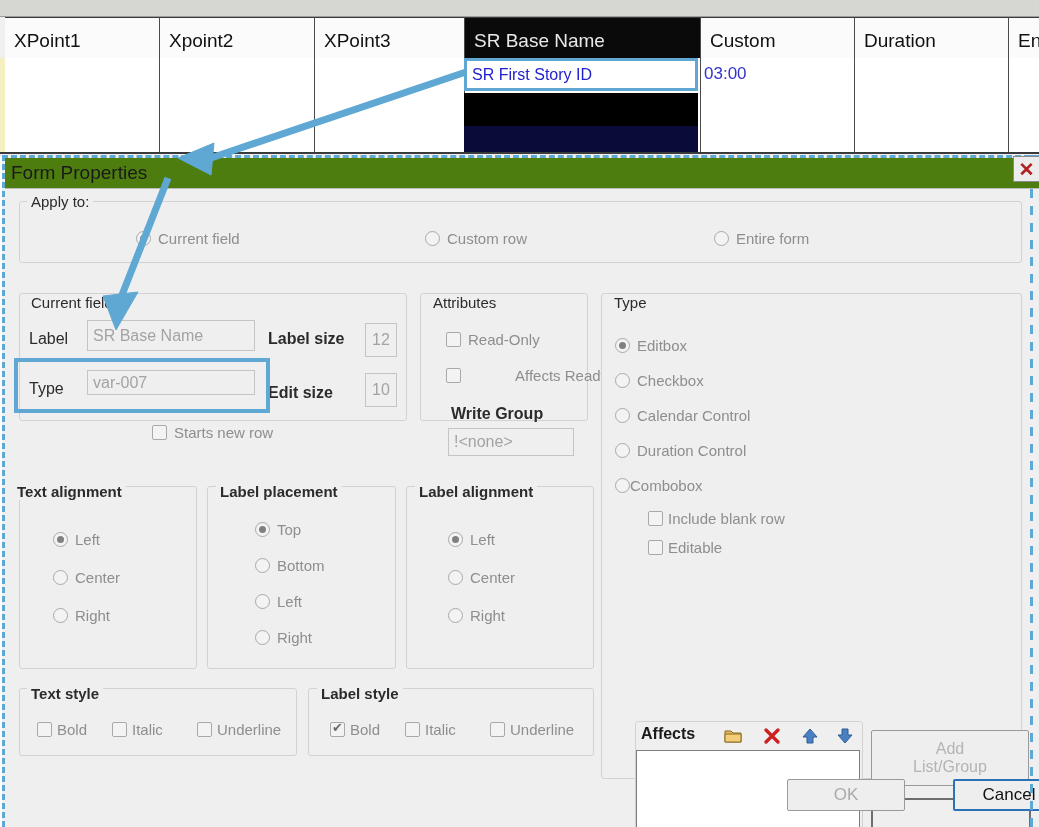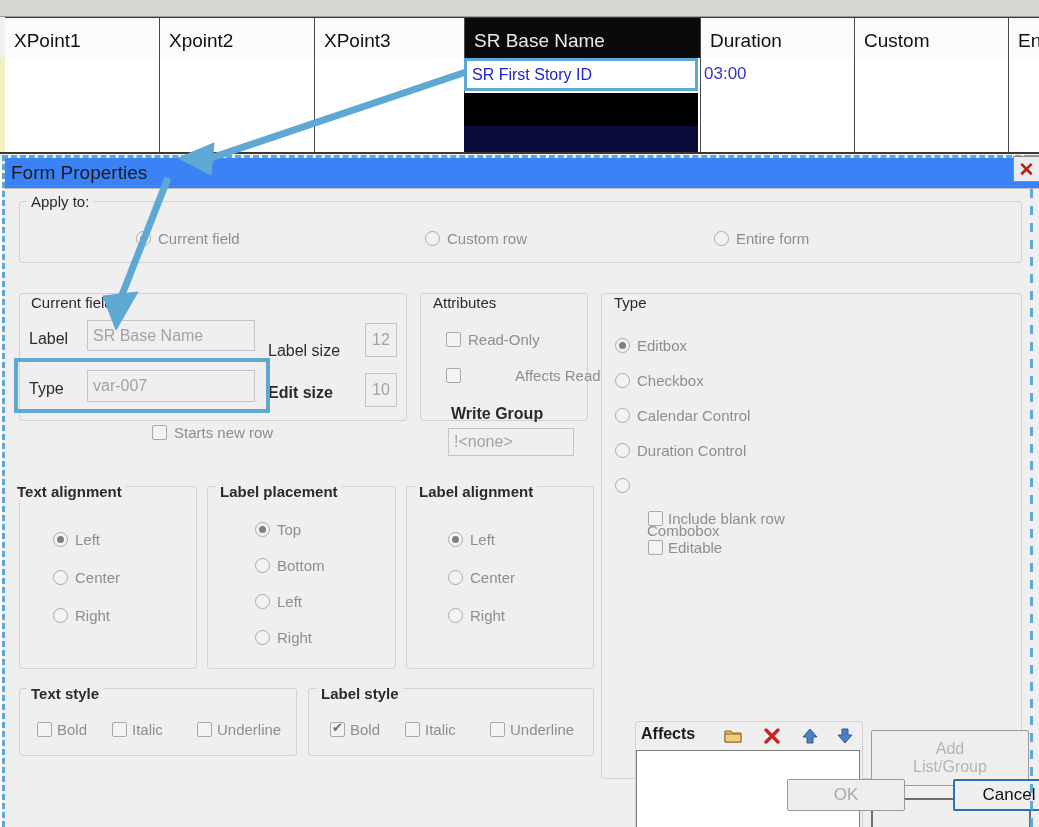--- a/index.html
+++ b/index.html
@@ -47,21 +47,21 @@
   
   #dialog{
     position:absolute;left:2px;top:155px;width:1037px;height:672px;box-sizing:border-box;
     background:#efefef;
     border:3px dashed #5fa8d3;
     border-right:none;border-bottom:none;
   }
   #dlg-dashed-right{position:absolute;left:1030px;top:155px;width:3px;height:672px;
      background:repeating-linear-gradient(to bottom,#5fa8d3 0 9px,transparent 9px 17px);}
   #dlg-titlebar{
-    position:absolute;left:0;top:0;right:0;height:30px;background:#3b82f6;
+    position:absolute;left:0;top:0;right:0;height:30px;background:#4d7c0f;
     border-bottom:1px solid #bdbdbd;
   }
   #dlg-title{position:absolute;left:6px;top:4px;font-size:19px;color:#1a1a1a;}
   #dlg-close{
     position:absolute;left:1013px;top:156px;width:26px;height:26px;box-sizing:border-box;
     background:#ececec;border:1px solid #8a8a8a;border-right:none;
     display:flex;align-items:center;justify-content:center;
     color:#b02020;font-size:19px;font-weight:bold;line-height:1;
   }
 
@@ -125,24 +125,24 @@
       <div class="hdr-cell" style="width: 155px;">
         <span>Xpoint2</span>
       </div>
       <div class="hdr-cell" style="width: 150px;">
         <span>XPoint3</span>
       </div>
       <div class="hdr-cell sel" style="width: 236px;">
         <span>SR Base Name</span>
       </div>
       <div class="hdr-cell" style="width: 154px;">
+        <span>Custom</span>
+      </div>
+      <div class="hdr-cell" style="width: 154px;">
         <span>Duration</span>
-      </div>
-      <div class="hdr-cell" style="width: 154px;">
-        <span>Custom</span>
       </div>
       <div class="hdr-cell" style="width: 40px;">
         <span>End</span>
       </div>
     </div>
   <div class="body-row" id="body-row" style="left:5px;top:58px;">
       <div class="body-cell" style="width: 155px; height: 94px;"></div>
       <div class="body-cell" style="width: 155px; height: 94px;"></div>
       <div class="body-cell" style="width: 150px; height: 94px;"></div>
       <div class="body-cell" style="width: 236px; height: 94px;"></div>
@@ -180,27 +180,27 @@
       <div class="rlabel" style="left: 731px; top: 72px;">Entire form</div>
     </div>
 
   <div class="gbox" style="left:14px;top:135px;width:388px;height:128px;"></div>
   <div class="gtitle" style="left:22px;top:136px;">Current field</div>
 
   <div class="flabel" style="left:24px;top:172px;">Label</div>
   <div class="tinput" style="left:82px;top:162px;width:168px;height:31px;">
     <span>SR Base Name</span>
   </div>
-  <div class="flabel" style="left:263px;top:184px;font-weight:normal;">Label size</div>
+  <div class="flabel" style="left:263px;top:172px;font-weight:bold;">Label size</div>
   <div class="tinput" style="left:360px;top:165px;width:32px;height:34px;justify-content:center;padding-left:0;">
     <span>12</span>
   </div>
 
   <div class="flabel" style="left:24px;top:222px;">Type</div>
-  <div class="tinput" style="left:82px;top:212px;width:168px;height:32px;">
+  <div class="tinput" style="left:82px;top:212px;width:168px;height:25px;">
     <span>var-007</span>
   </div>
   <div class="flabel" style="left:263px;top:226px;font-weight:bold;">Edit size</div>
   <div class="tinput" style="left:360px;top:215px;width:32px;height:34px;justify-content:center;padding-left:0;">
     <span>10</span>
   </div>
 
   <div class="chk" style="left:147px;top:267px;"></div>
   <div class="clabel" style="left:169px;top:266px;">Starts new row</div>
 
@@ -220,21 +220,21 @@
   <div id="type-opts">
       <div class="radio on" style="left: 610px; top: 180px;"></div>
       <div class="rlabel" style="left: 632px; top: 179px;">Editbox</div>
       <div class="radio" style="left: 610px; top: 215px;"></div>
       <div class="rlabel" style="left: 632px; top: 214px;">Checkbox</div>
       <div class="radio" style="left: 610px; top: 250px;"></div>
       <div class="rlabel" style="left: 632px; top: 249px;">Calendar Control</div>
       <div class="radio" style="left: 610px; top: 285px;"></div>
       <div class="rlabel" style="left: 632px; top: 284px;">Duration Control</div>
       <div class="radio" style="left: 610px; top: 320px;"></div>
-      <div class="rlabel" style="left: 642px; top: 319px; margin-top: 45px;">Combobox</div>
+      <div class="rlabel" style="left: 625px; top: 319px;">Combobox</div>
     </div>
   <div id="type-subchk">
       <div class="chk" style="left: 643px; top: 353px;"></div>
       <div class="clabel" style="left: 663px; top: 352px;">Include blank row</div>
       <div class="chk" style="left: 643px; top: 382px;"></div>
       <div class="clabel" style="left: 663px; top: 381px;">Editable</div>
     </div>
 
   <div id="entries-box"></div>
   <div id="entries-label">Affects</div>

